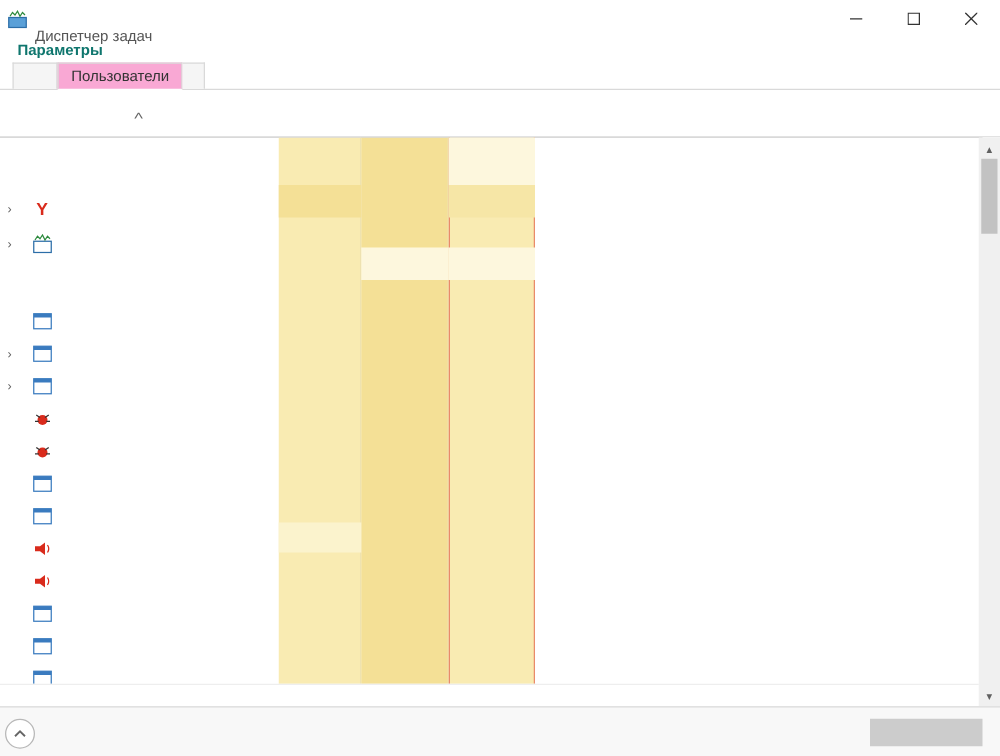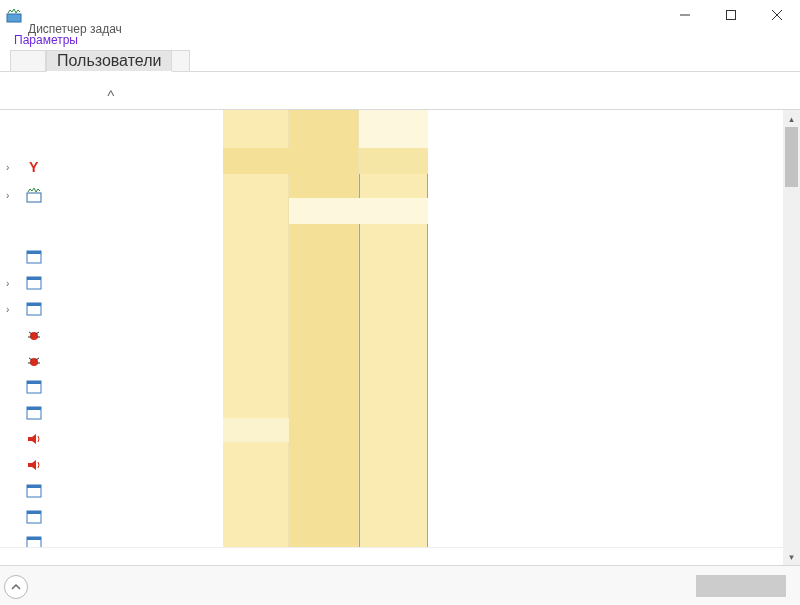--- a/index.html
+++ b/index.html
@@ -42,21 +42,22 @@
     justify-content: center;
     color: #555;
   }
 
   .menubar {
     height: 20px;
     padding-left: 14px;
     display: flex;
     align-items: center;
     font-size: 12px;
-    color: #6d28d9;
+    color: #0f766e;
+    font-weight: bold;
   }
   .menubar .menu-item { margin-right: 14px; cursor: default; }
 
   .tabstrip {
     height: 22px;
     display: flex;
     align-items: flex-end;
     padding-left: 10px;
     border-bottom: 1px solid #d9d9d9;
     background: #fff;
@@ -68,24 +69,24 @@
     border-left: 1px solid #d9d9d9;
     border-right: 1px solid #d9d9d9;
     background: #f5f5f5;
   }
   .tab {
     height: 22px;
     padding: 0 10px;
     border: 1px solid #d9d9d9;
     border-bottom-color: #fff;
     margin-bottom: -1px;
-    background: #e5e5e5;
+    background: #f9a8d4;
     display: flex;
     align-items: center;
-    font-size: 16px;
+    font-size: 12px;
   }
   .tab-spacer-after {
     width: 18px;
     height: 21px;
     border-top: 1px solid #d9d9d9;
     border-right: 1px solid #d9d9d9;
     background: #f5f5f5;
   }
 
   .header-row {

